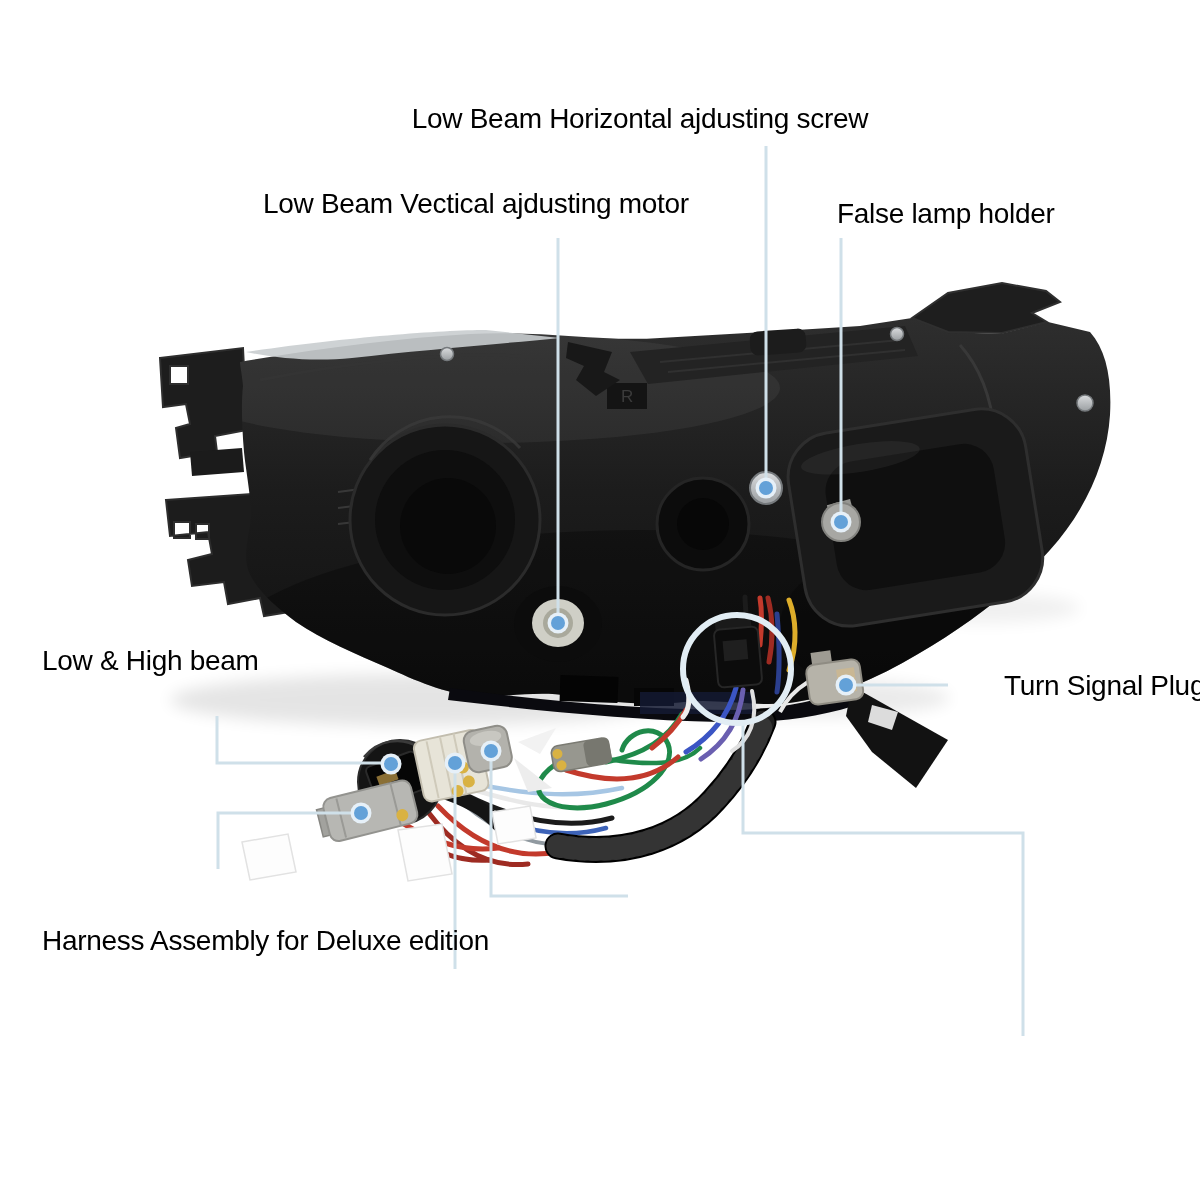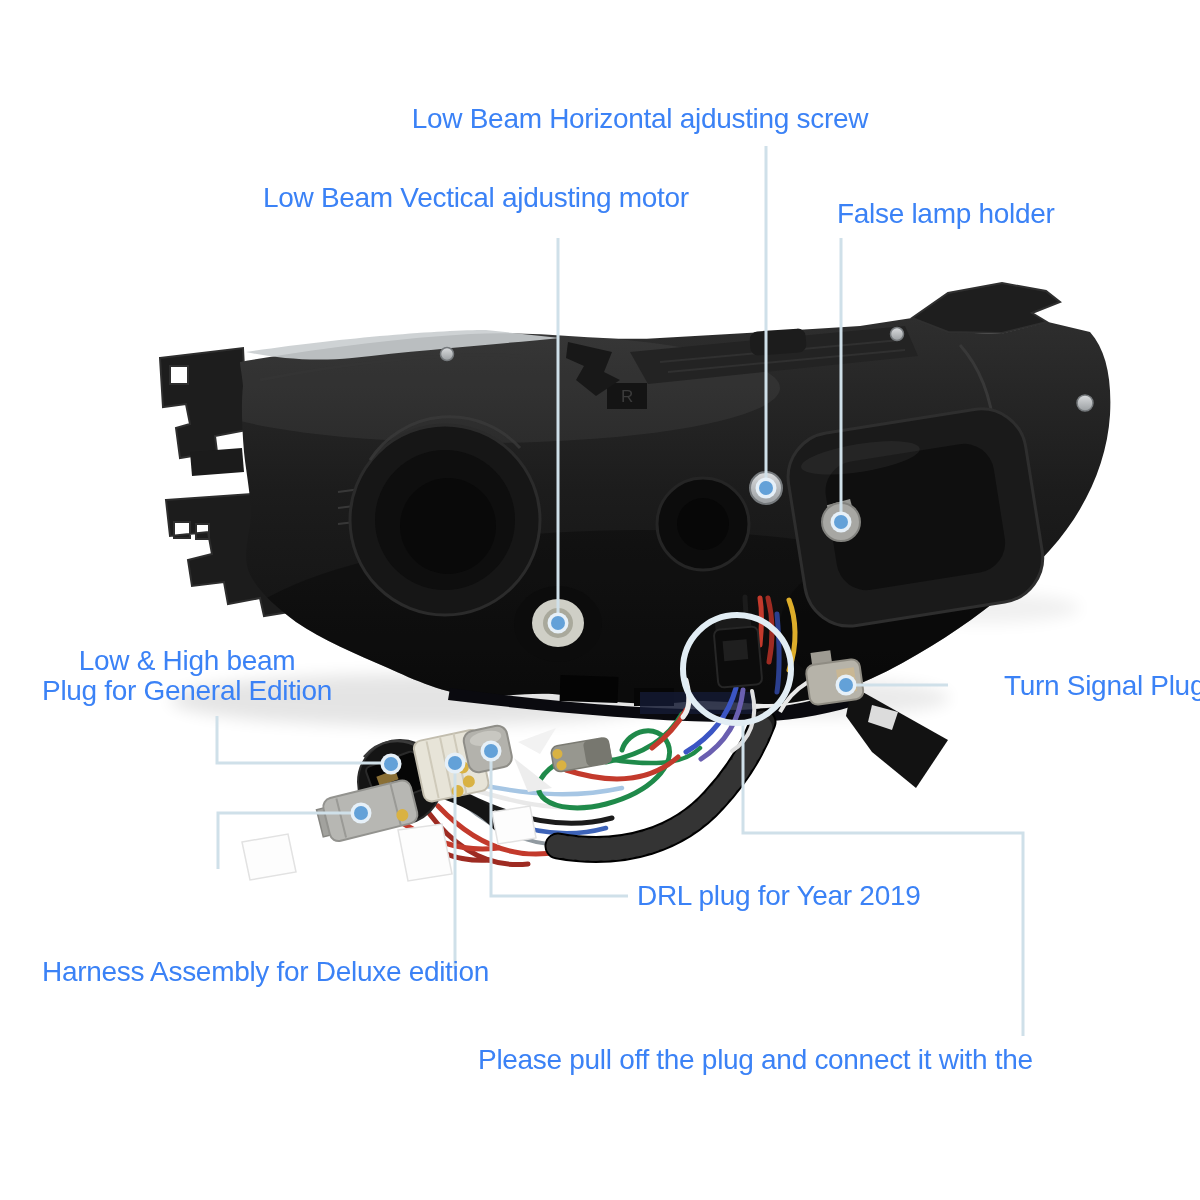--- a/index.html
+++ b/index.html
@@ -6,21 +6,21 @@
   html,body { margin:0; padding:0; background:#ffffff; }
   .stage {
     position:relative; width:1200px; height:1200px; overflow:hidden;
     background:#ffffff;
     font-family:"Liberation Sans","DejaVu Sans",sans-serif;
   }
   .scene { position:absolute; left:0; top:0; }
   .label {
     position:absolute;
     font-size:28px; line-height:30px; letter-spacing:-0.3px;
-    color:#3b82f6; white-space:nowrap;
+    color:#000000; white-space:nowrap;
   }
   .label.center { text-align:center; }
   .ln { display:block;text-align:center; }
 </style>
 </head>
 <body>
 
 <div class="stage">
 
   <svg class="scene" width="1200" height="1200" viewBox="0 0 1200 1200">
@@ -317,33 +317,30 @@
       </g>
       <g>
         <circle cx="491" cy="751" r="10.5" fill="#e6f0f8"></circle>
           <circle cx="491" cy="751" r="7" fill="#63a1d8"></circle>
       </g>
     </g>
   </svg>
 
   <div class="label center" style="left:400px; top:104px; width:480px;">Low Beam Horizontal ajdusting screw</div>
 
-  <div class="label" style="left:263px; top:183px;">Low Beam Vectical ajdusting motor</div>
+  <div class="label" style="left:263px; top:189px;">Low Beam Vectical ajdusting motor</div>
 
   <div class="label" style="left:837px; top:199px;">False lamp holder</div>
 
   <div class="label" style="left:42px; top:646px;">
     <span class="ln">Low &amp; High beam</span>
-    <span class="ln">Plug for General Edition</span>
   </div>
 
   <div class="label" style="left:1004px; top:671px;">Turn Signal Plug</div>
 
 
-  <div class="label" style="left:637px; top:881px;">DRL plug for Year 2019</div>
-
-  <div class="label" style="left:42px; top:957px;text-align:right;">Harness Assembly for Deluxe edition</div>
+
+  <div class="label" style="left:42px; top:926px;text-align:right;">Harness Assembly for Deluxe edition</div>
 
   <div class="label" style="left:478px; top:1045px;">
-    <span class="ln">Please pull off the plug and connect it with the</span>
   </div>
 
 </div>
 
 </body></html>

